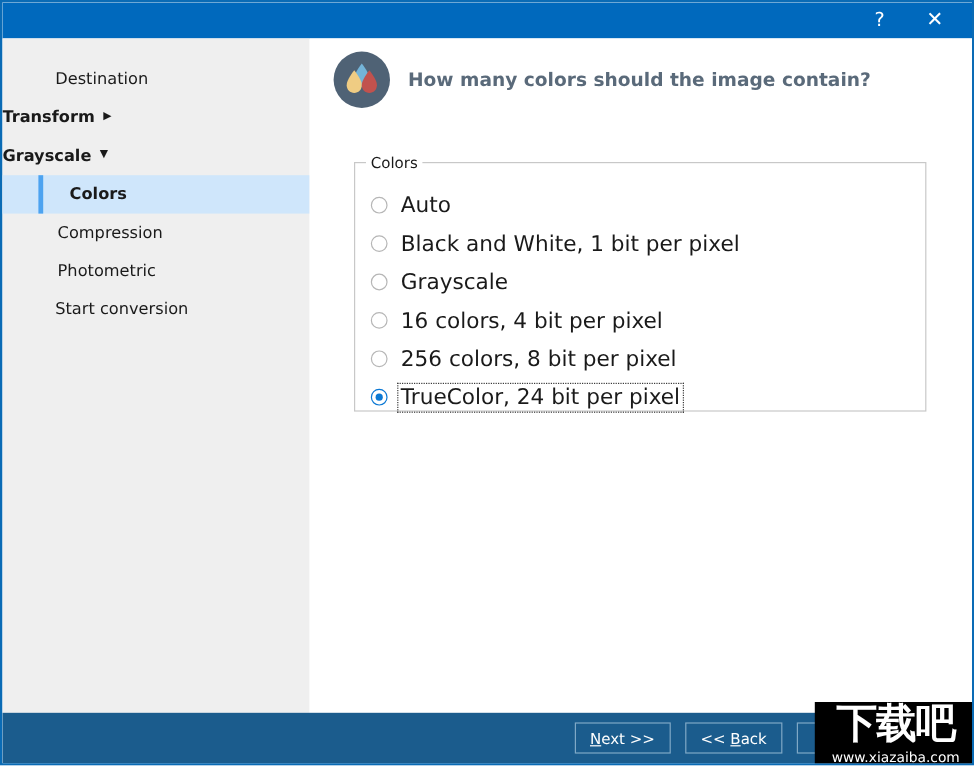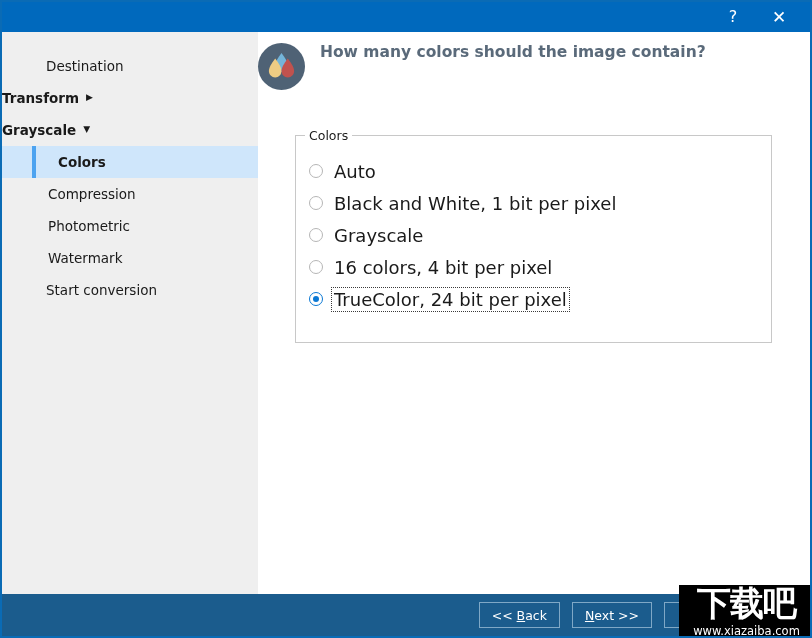--- a/index.html
+++ b/index.html
@@ -72,22 +72,22 @@
     transform: translateY(-1px);
   }
 
   
   .content {
     position: absolute; left: 256px; top: 30px;
     width: 552px; height: 562px;
     background: #ffffff;
   }
   .head-row {
-    position: absolute; left: 0; top: 11px;
-    display: flex; 
+    position: absolute; left: 20px; top: 11px;
+    display: flex; align-items: center;
   }
   .head-icon {
     width: 47px; height: 47px;
     border-radius: 50%;
     background: #4f6275;
     position: relative;
     flex: none;
   }
   .head-title {
     margin-left: 15px;
@@ -246,23 +246,20 @@
     </div>
 
     <div class="side-item child">
       <span class="lbl">Compression</span>
     </div>
 
     <div class="side-item child">
       <span class="lbl">Photometric</span>
     </div>
 
-    <div class="side-item child">
-      <span class="lbl">Watermark</span>
-    </div>
 
     <div class="side-item top">
       <span class="lbl">Start conversion</span>
     </div>
   </div>
 
   <div class="content">
 
     <div class="head-row">
       <div class="head-icon">
@@ -293,36 +290,40 @@
         <div class="radio-row">
           <span class="radio"></span>
           <span class="radio-label">Grayscale</span>
         </div>
 
         <div class="radio-row">
           <span class="radio"></span>
           <span class="radio-label">16 colors, 4 bit per pixel</span>
         </div>
 
+        <div class="radio-row">
+          <span class="radio"></span>
+          <span class="radio-label">256 colors, 8 bit per pixel</span>
+        </div>
 
         <div class="radio-row focused">
           <span class="radio checked"></span>
           <span class="radio-label">TrueColor, 24 bit per pixel</span>
         </div>
 
       </div>
     </div>
   </div>
 
   <div class="footer">
     <div class="btn">
+      <span><u>N</u>ext &gt;&gt;</span>
+    </div>
+    <div class="btn">
       <span>&lt;&lt; <u>B</u>ack</span>
-    </div>
-    <div class="btn">
-      <span><u>N</u>ext &gt;&gt;</span>
     </div>
     <div class="btn start">
       <span><u>S</u>TART</span>
     </div>
   </div>
 
   <div class="watermark">
     <div class="wm-cn">下载吧</div>
     <div class="wm-url">www.xiazaiba.com</div>
   </div>

